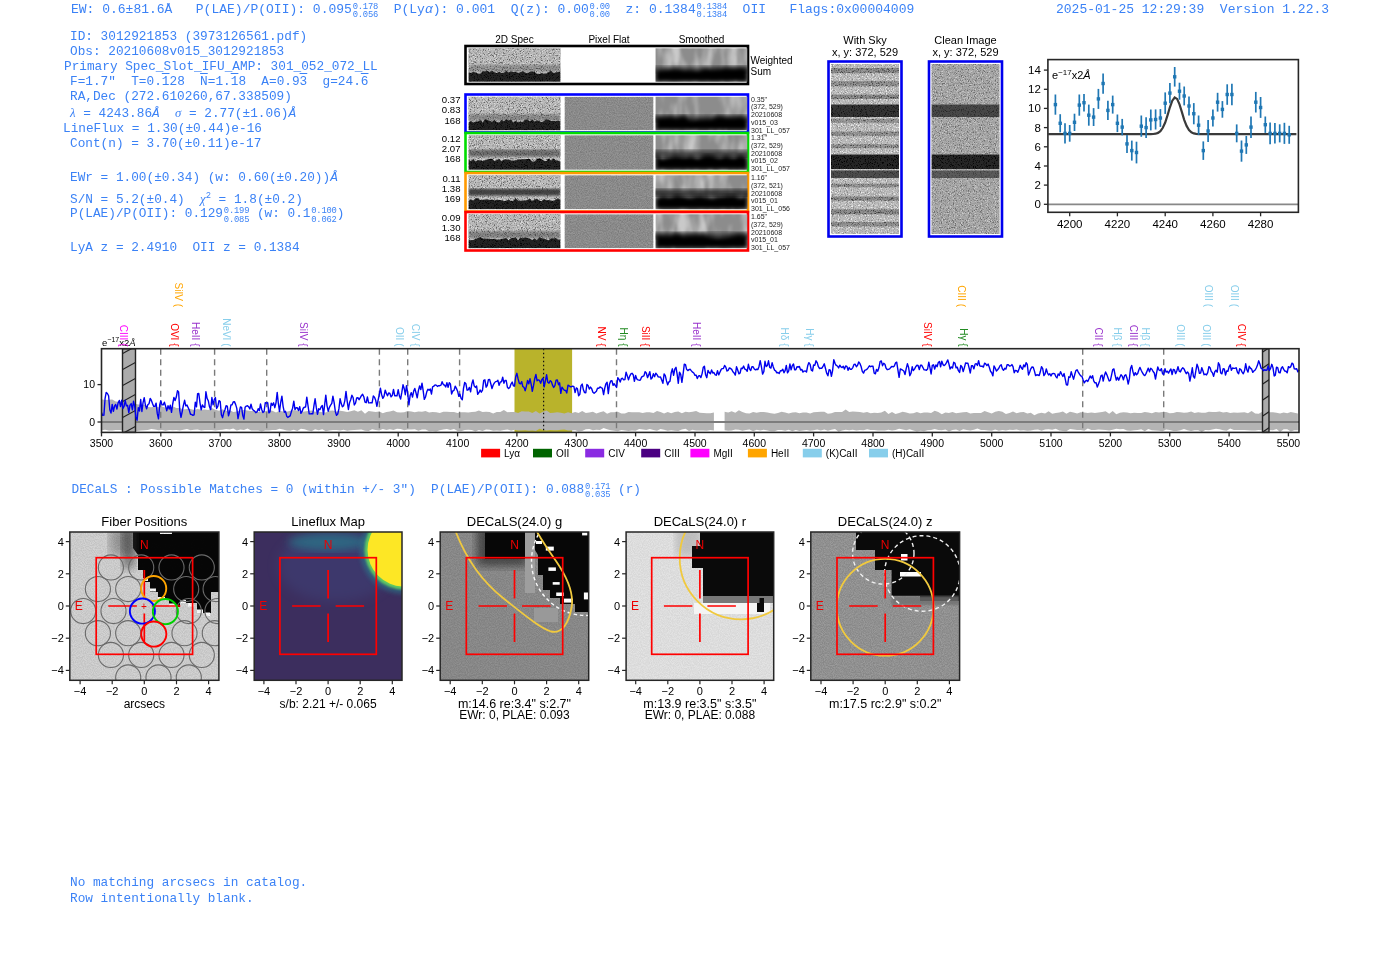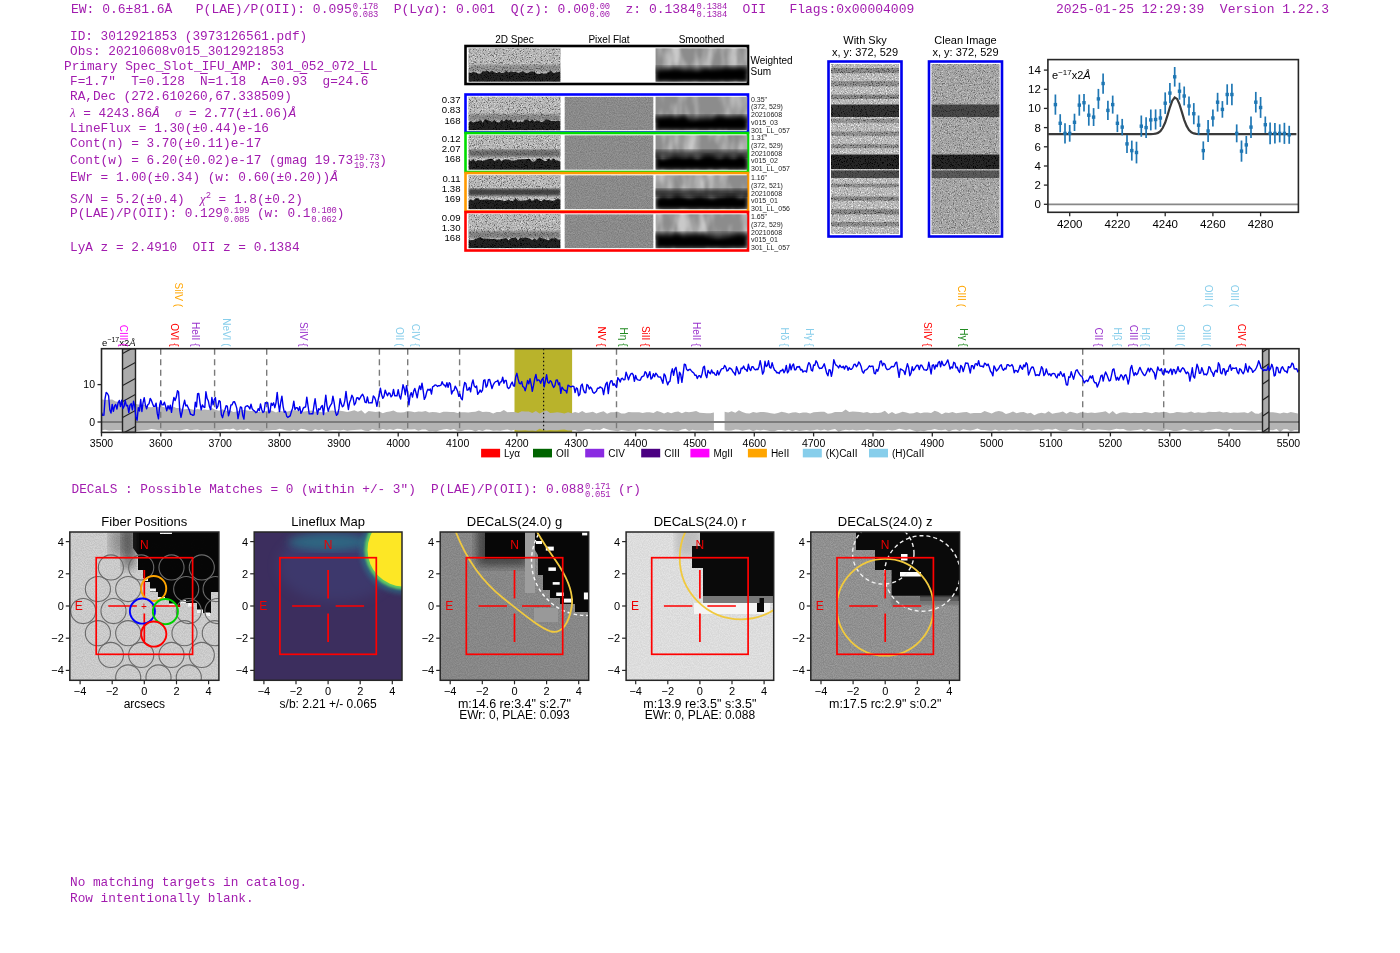--- a/index.html
+++ b/index.html
@@ -1,15 +1,15 @@
 <!DOCTYPE html>
 <html><head><meta charset="utf-8"><style>
 html,body{margin:0;padding:0;background:#fff}
 .page{position:relative;width:1400px;height:953px;background:#fff;overflow:hidden;font-family:"Liberation Sans",sans-serif}
-.mono{position:absolute;font-family:"Liberation Mono",monospace;font-size:12.75px;line-height:14px;color:#a21caf;white-space:pre}
+.mono{position:absolute;font-family:"Liberation Mono",monospace;font-size:12.75px;line-height:14px;color:#3b82f6;white-space:pre}
 .hdr{font-size:13px}
 .fr{display:inline-block;font-size:8.8px;line-height:8.4px;vertical-align:-4.6px;letter-spacing:-0.2px}
 .ov{text-decoration:overline}
 .gr{font-family:"Liberation Serif",serif}
 sup{font-size:8.8px}
 svg text{font-family:"Liberation Sans",sans-serif}
 </style></head>
 <body>
 <div class="page">
 <svg width="1400" height="953" style="position:absolute;left:0;top:0">
@@ -805,30 +805,29 @@
       <text x="917.3" y="695.3" font-size="11" text-anchor="middle">2</text>
       <line x1="806.8" y1="573.8" x2="810.8" y2="573.8" stroke="#262626" stroke-width="1.2"></line>
       <text x="804.8" y="577.7" font-size="11" text-anchor="end">2</text>
       <line x1="949.4" y1="680.3" x2="949.4" y2="684.3" stroke="#262626" stroke-width="1.2"></line>
       <text x="949.4" y="695.3" font-size="11" text-anchor="middle">4</text>
       <line x1="806.8" y1="541.6" x2="810.8" y2="541.6" stroke="#262626" stroke-width="1.2"></line>
       <text x="804.8" y="545.5" font-size="11" text-anchor="end">4</text>
 <text x="885.2" y="526" font-size="13" text-anchor="middle">DECaLS(24.0) z</text>
 <text x="885.2" y="707.5" font-size="12.5" text-anchor="middle">m:17.5 rc:2.9"  s:0.2"</text>
 </svg>
-<div class="mono hdr" style="left:71px;top:2.5px">EW: 0.6±81.6Å   P(LAE)/P(OII): 0.095 <span class="fr"><span>0.178</span><br><span>0.083</span></span>  P(Ly<i>α</i>): 0.001  Q(z): 0.00 <span class="fr"><span>0.00</span><br><span>0.00</span></span>  z: 0.1384 <span class="fr"><span>0.1384</span><br><span>0.1384</span></span>  OII   Flags:0x00004009</div>
+<div class="mono hdr" style="left:71px;top:2.5px">EW: 0.6±81.6Å   P(LAE)/P(OII): 0.095 <span class="fr"><span>0.178</span><br><span>0.056</span></span>  P(Ly<i>α</i>): 0.001  Q(z): 0.00 <span class="fr"><span>0.00</span><br><span>0.00</span></span>  z: 0.1384 <span class="fr"><span>0.1384</span><br><span>0.1384</span></span>  OII   Flags:0x00004009</div>
 <div class="mono hdr" style="left:1056px;top:2.5px">2025-01-25 12:29:39  Version 1.22.3</div>
 <div class="mono" style="left:70px;top:30.0px">ID: 3012921853 (3973126561.pdf)</div>
     <div class="mono" style="left:70px;top:44.6px">Obs: 20210608v015_3012921853</div>
     <div class="mono" style="left:64px;top:59.5px">Primary Spec_Slot_IFU_AMP: 301_052_072_LL</div>
     <div class="mono" style="left:70px;top:75.0px">F=1.7"  T=0.<span class="ov">1</span>28  <span class="ov">N</span>=1.<span class="ov">1</span>8  A=0.9<span class="ov">3</span>  g=24.<span class="ov">6</span></div>
     <div class="mono" style="left:70px;top:89.9px">RA,Dec (272.610260,67.338509)</div>
     <div class="mono" style="left:70px;top:106.4px"><i class="gr">λ</i> = 4243.86<i>Å</i>  <i class="gr">σ</i> = 2.77(±1.06)<i>Å</i></div>
-    <div class="mono" style="left:70px;top:121.8px">LineFlux = 1.30(±0.44)e-16</div>
+    <div class="mono" style="left:63px;top:121.8px">LineFlux = 1.30(±0.44)e-16</div>
     <div class="mono" style="left:70px;top:136.7px">Cont(n) = 3.70(±0.11)e-17</div>
-    <div class="mono" style="left:70px;top:153.9px">Cont(w) = 6.20(±0.02)e-17 (gmag 19.73 <span class="fr"><span>19.73</span><br><span>19.73</span></span>)</div>
     <div class="mono" style="left:70px;top:171.3px">EWr = 1.00(±0.34) (w: 0.60(±0.20))<i>Å</i></div>
     <div class="mono" style="left:70px;top:189.3px">S/N = 5.2(±0.4)  <i class="gr">χ</i><sup>2</sup> = 1.8(±0.2)</div>
     <div class="mono" style="left:70px;top:207.3px">P(LAE)/P(OII): 0.129 <span class="fr"><span>0.199</span><br><span>0.085</span></span> (w: 0.1 <span class="fr"><span>0.100</span><br><span>0.062</span></span>)</div>
     <div class="mono" style="left:70px;top:241px">LyA z = 2.4910  OII z = 0.1384</div>
-<div class="mono" style="left:71.5px;top:482.5px">DECaLS : Possible Matches = 0 (within +/- 3")  P(LAE)/P(OII): 0.088 <span class="fr"><span>0.171</span><br><span>0.051</span></span> (r)</div>
-<div class="mono" style="left:70px;top:875.5px">No matching targets in catalog.</div>
+<div class="mono" style="left:71.5px;top:482.5px">DECaLS : Possible Matches = 0 (within +/- 3")  P(LAE)/P(OII): 0.088 <span class="fr"><span>0.171</span><br><span>0.035</span></span> (r)</div>
+<div class="mono" style="left:70px;top:875.5px">No matching arcsecs in catalog.</div>
 <div class="mono" style="left:70px;top:891.5px">Row intentionally blank.</div>
 </div>
 </body></html>

